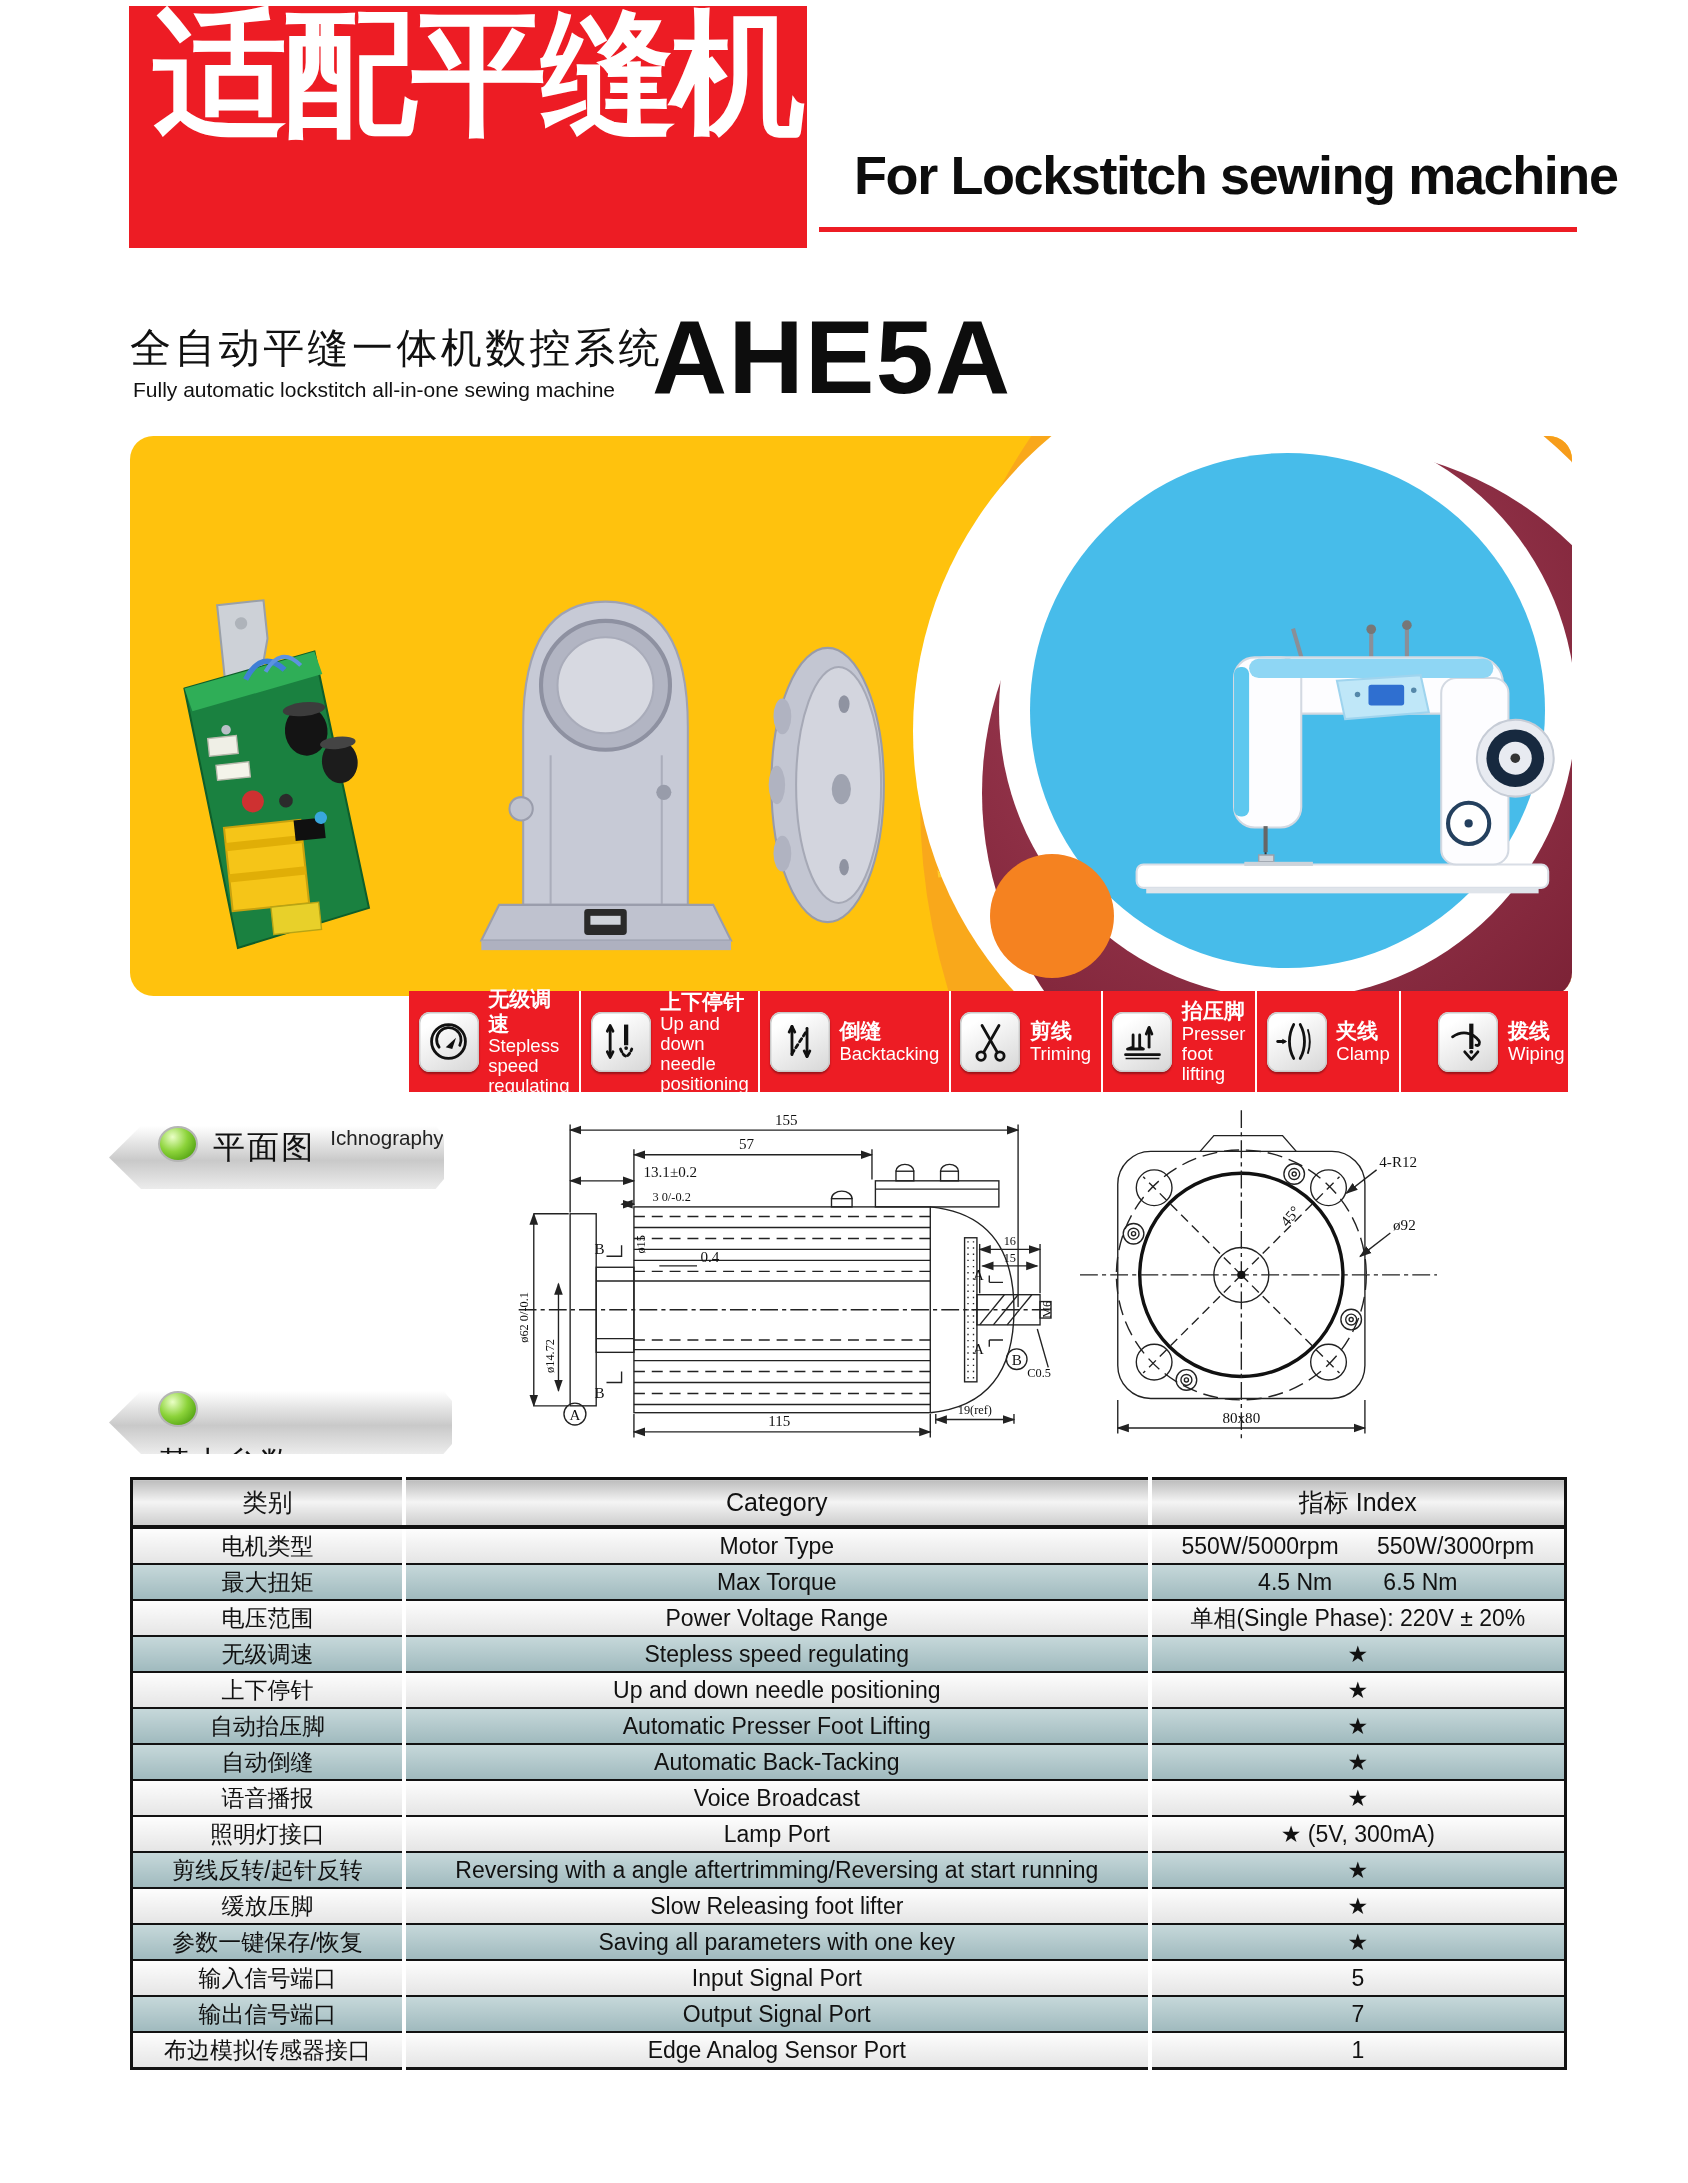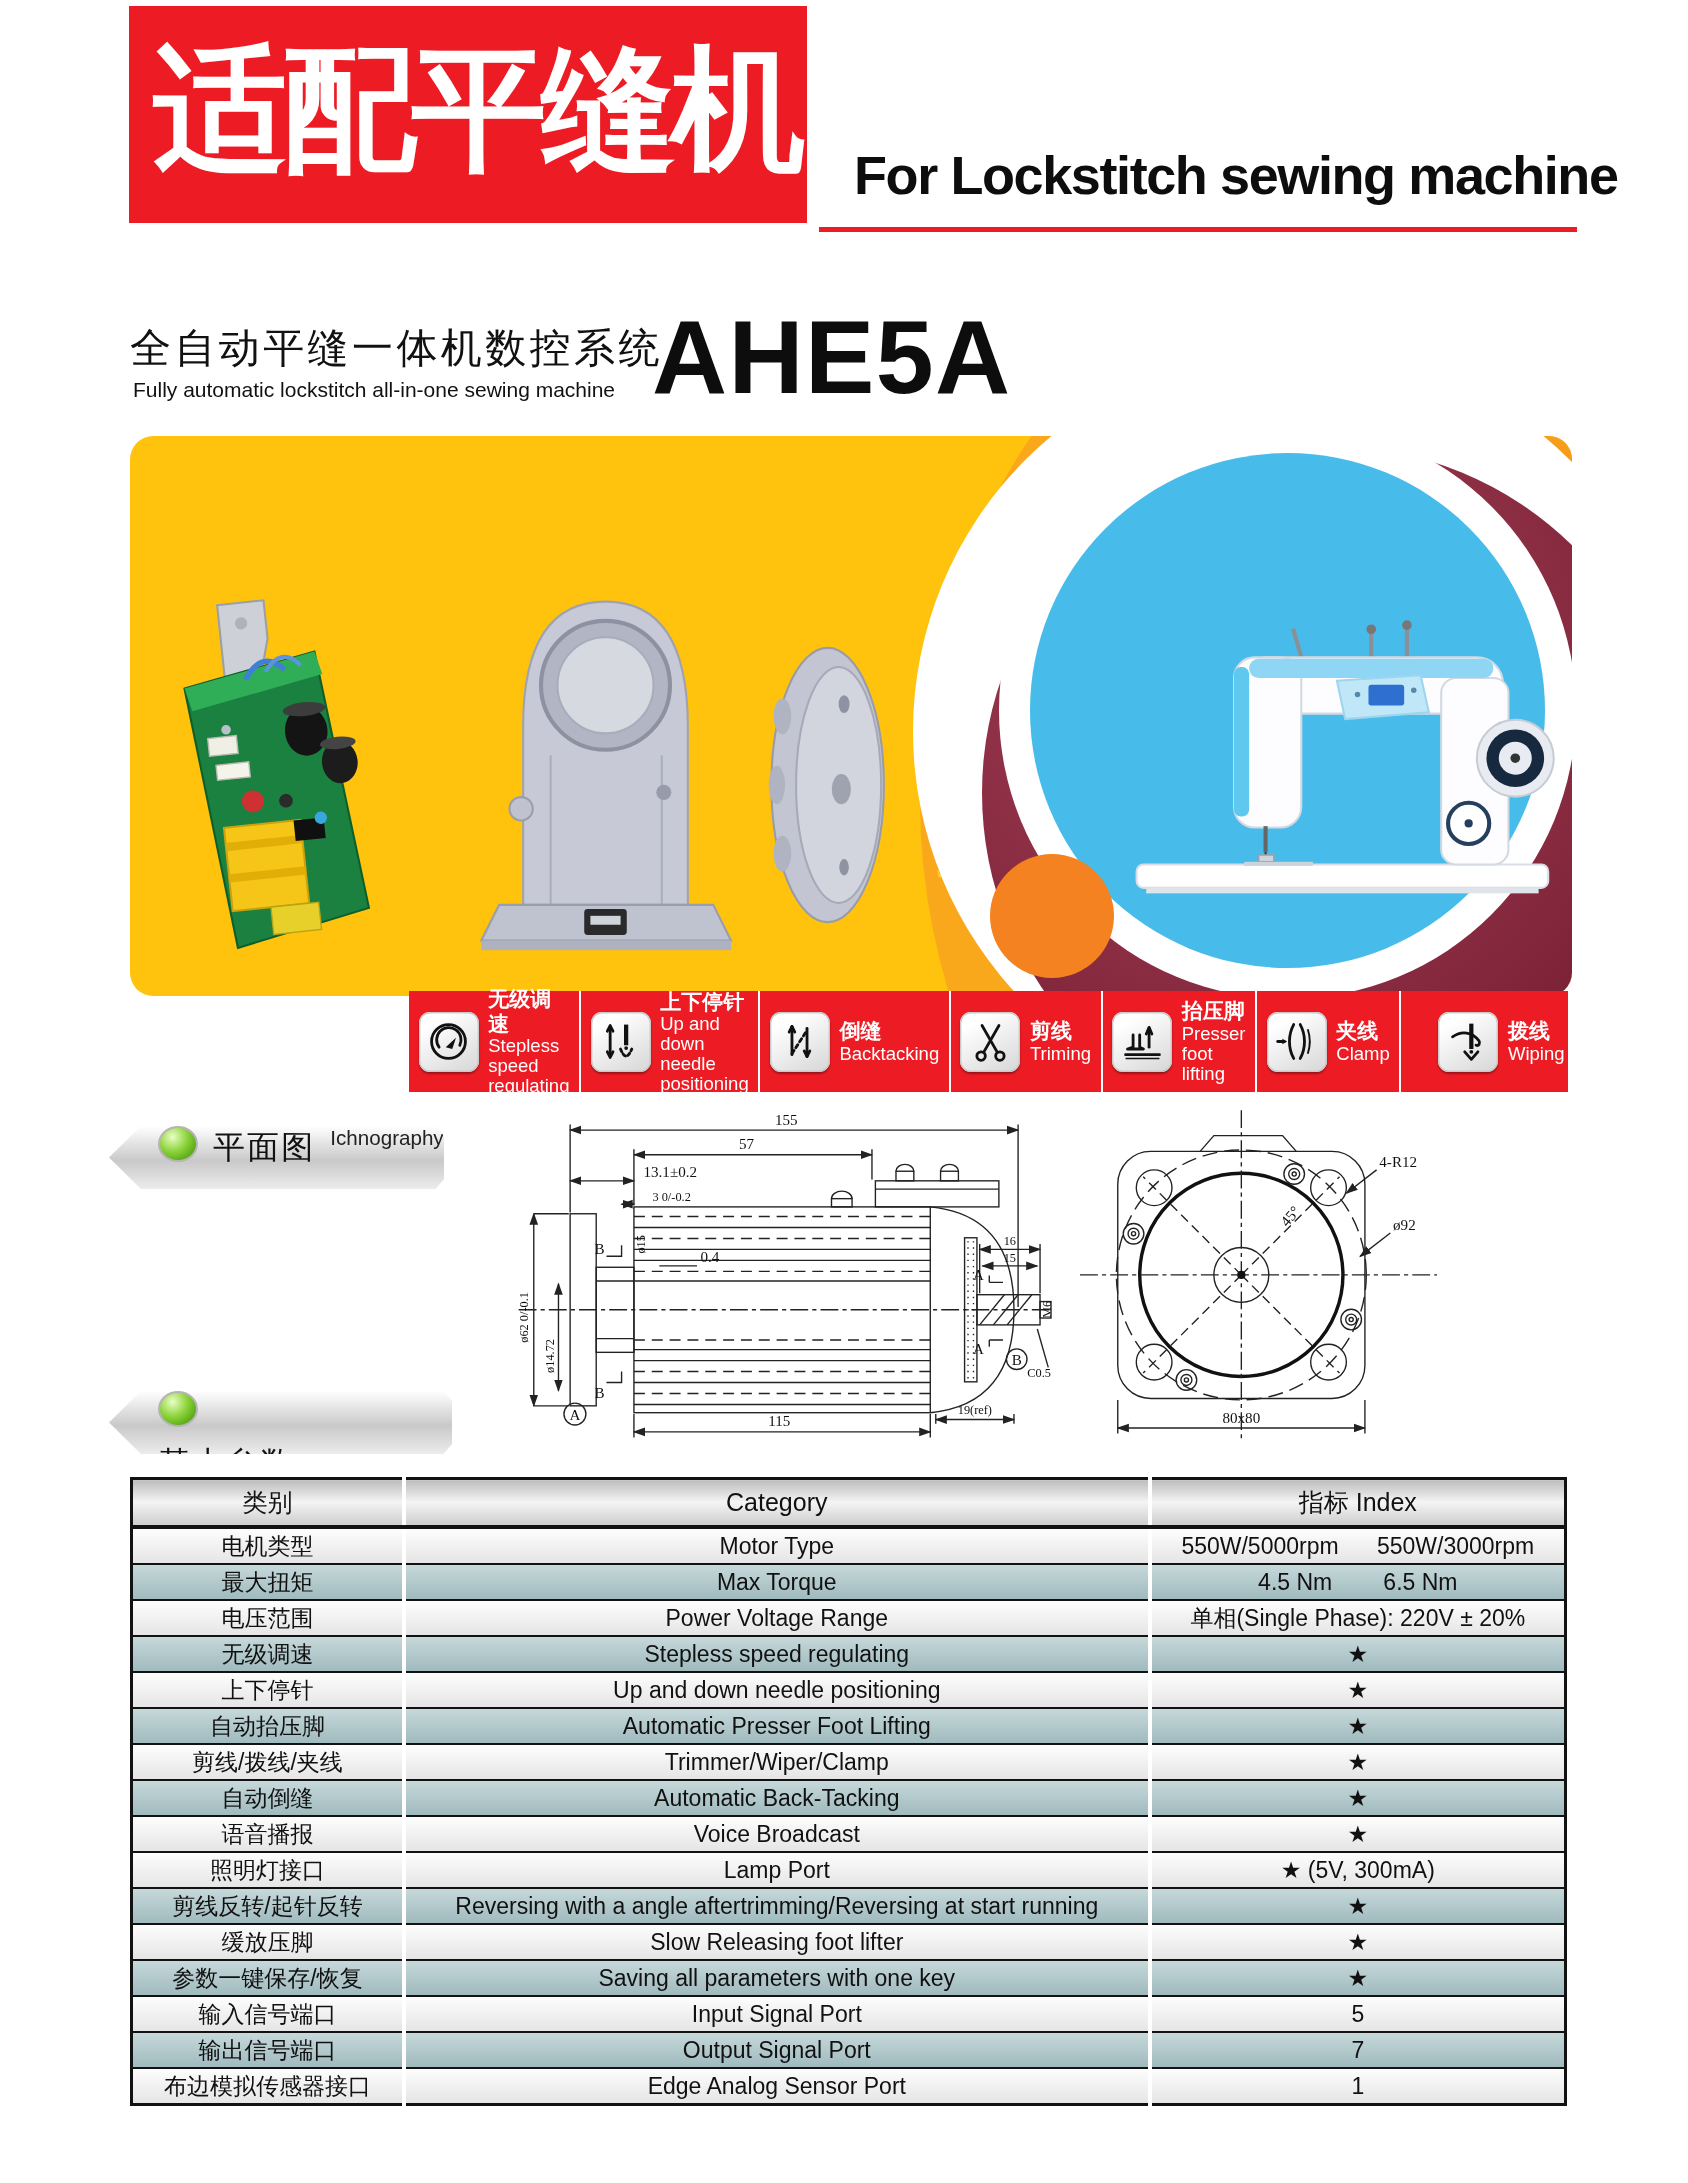--- a/index.html
+++ b/index.html
@@ -1,20 +1,20 @@
 <!DOCTYPE html>
 <html style="font-size:11px"><head>
 <meta charset="utf-8">
 <style>
   html,body{margin:0;padding:0;background:#fff;}
   body{width:1689px;height:2183px;position:relative;font-family:"Liberation Sans",sans-serif;overflow:hidden;}
   .abs{position:absolute;}
 
   
-  #banner{left:129px;top:5.5px;width:678px;height:217px;background:#ED1C24;display:flex;align-items:center;padding:0 0 9.6px 23.4px;box-sizing:border-box;}
+  #banner{left:129px;top:5.5px;width:678px;height:242px;background:#ED1C24;display:flex;align-items:flex-start;padding:0 0 9.6px 23.4px;box-sizing:border-box;}
   #banner-cn{font-size:135px;font-weight:bold;color:#fff;letter-spacing:-5.5px;line-height:1;white-space:nowrap;}
   #title-en{left:854px;top:144px;width:755px;font-size:54px;font-weight:bold;color:#0d0d0d;letter-spacing:-1.4px;white-space:nowrap;}
   #title-underline{left:819px;top:227px;width:758px;height:4.8px;background:#ED1C24;}
 
   
   #subtitle-cn{left:130px;top:321px;font-size:41px;color:#111;letter-spacing:3.4px;white-space:nowrap;}
   #subtitle-en{left:133px;top:378px;font-size:21px;color:#111;white-space:nowrap;}
   #model{left:652px;top:305px;font-size:104px;font-weight:bold;color:#0d0d0d;letter-spacing:1.4px;line-height:1;}
 
   
@@ -482,25 +482,20 @@
       <tr class="light">
         <td>上下停针</td>
         <td>Up and down needle positioning</td>
         <td>★</td>
       </tr>
       <tr class="teal">
         <td>自动抬压脚</td>
         <td>Automatic Presser Foot Lifting</td>
         <td>★</td>
       </tr>
-      <tr class="light">
-        <td>剪线/拨线/夹线</td>
-        <td>Trimmer/Wiper/Clamp</td>
-        <td>★</td>
-      </tr>
       <tr class="teal">
         <td>自动倒缝</td>
         <td>Automatic Back-Tacking</td>
         <td>★</td>
       </tr>
       <tr class="light">
         <td>语音播报</td>
         <td>Voice Broadcast</td>
         <td>★</td>
       </tr>

